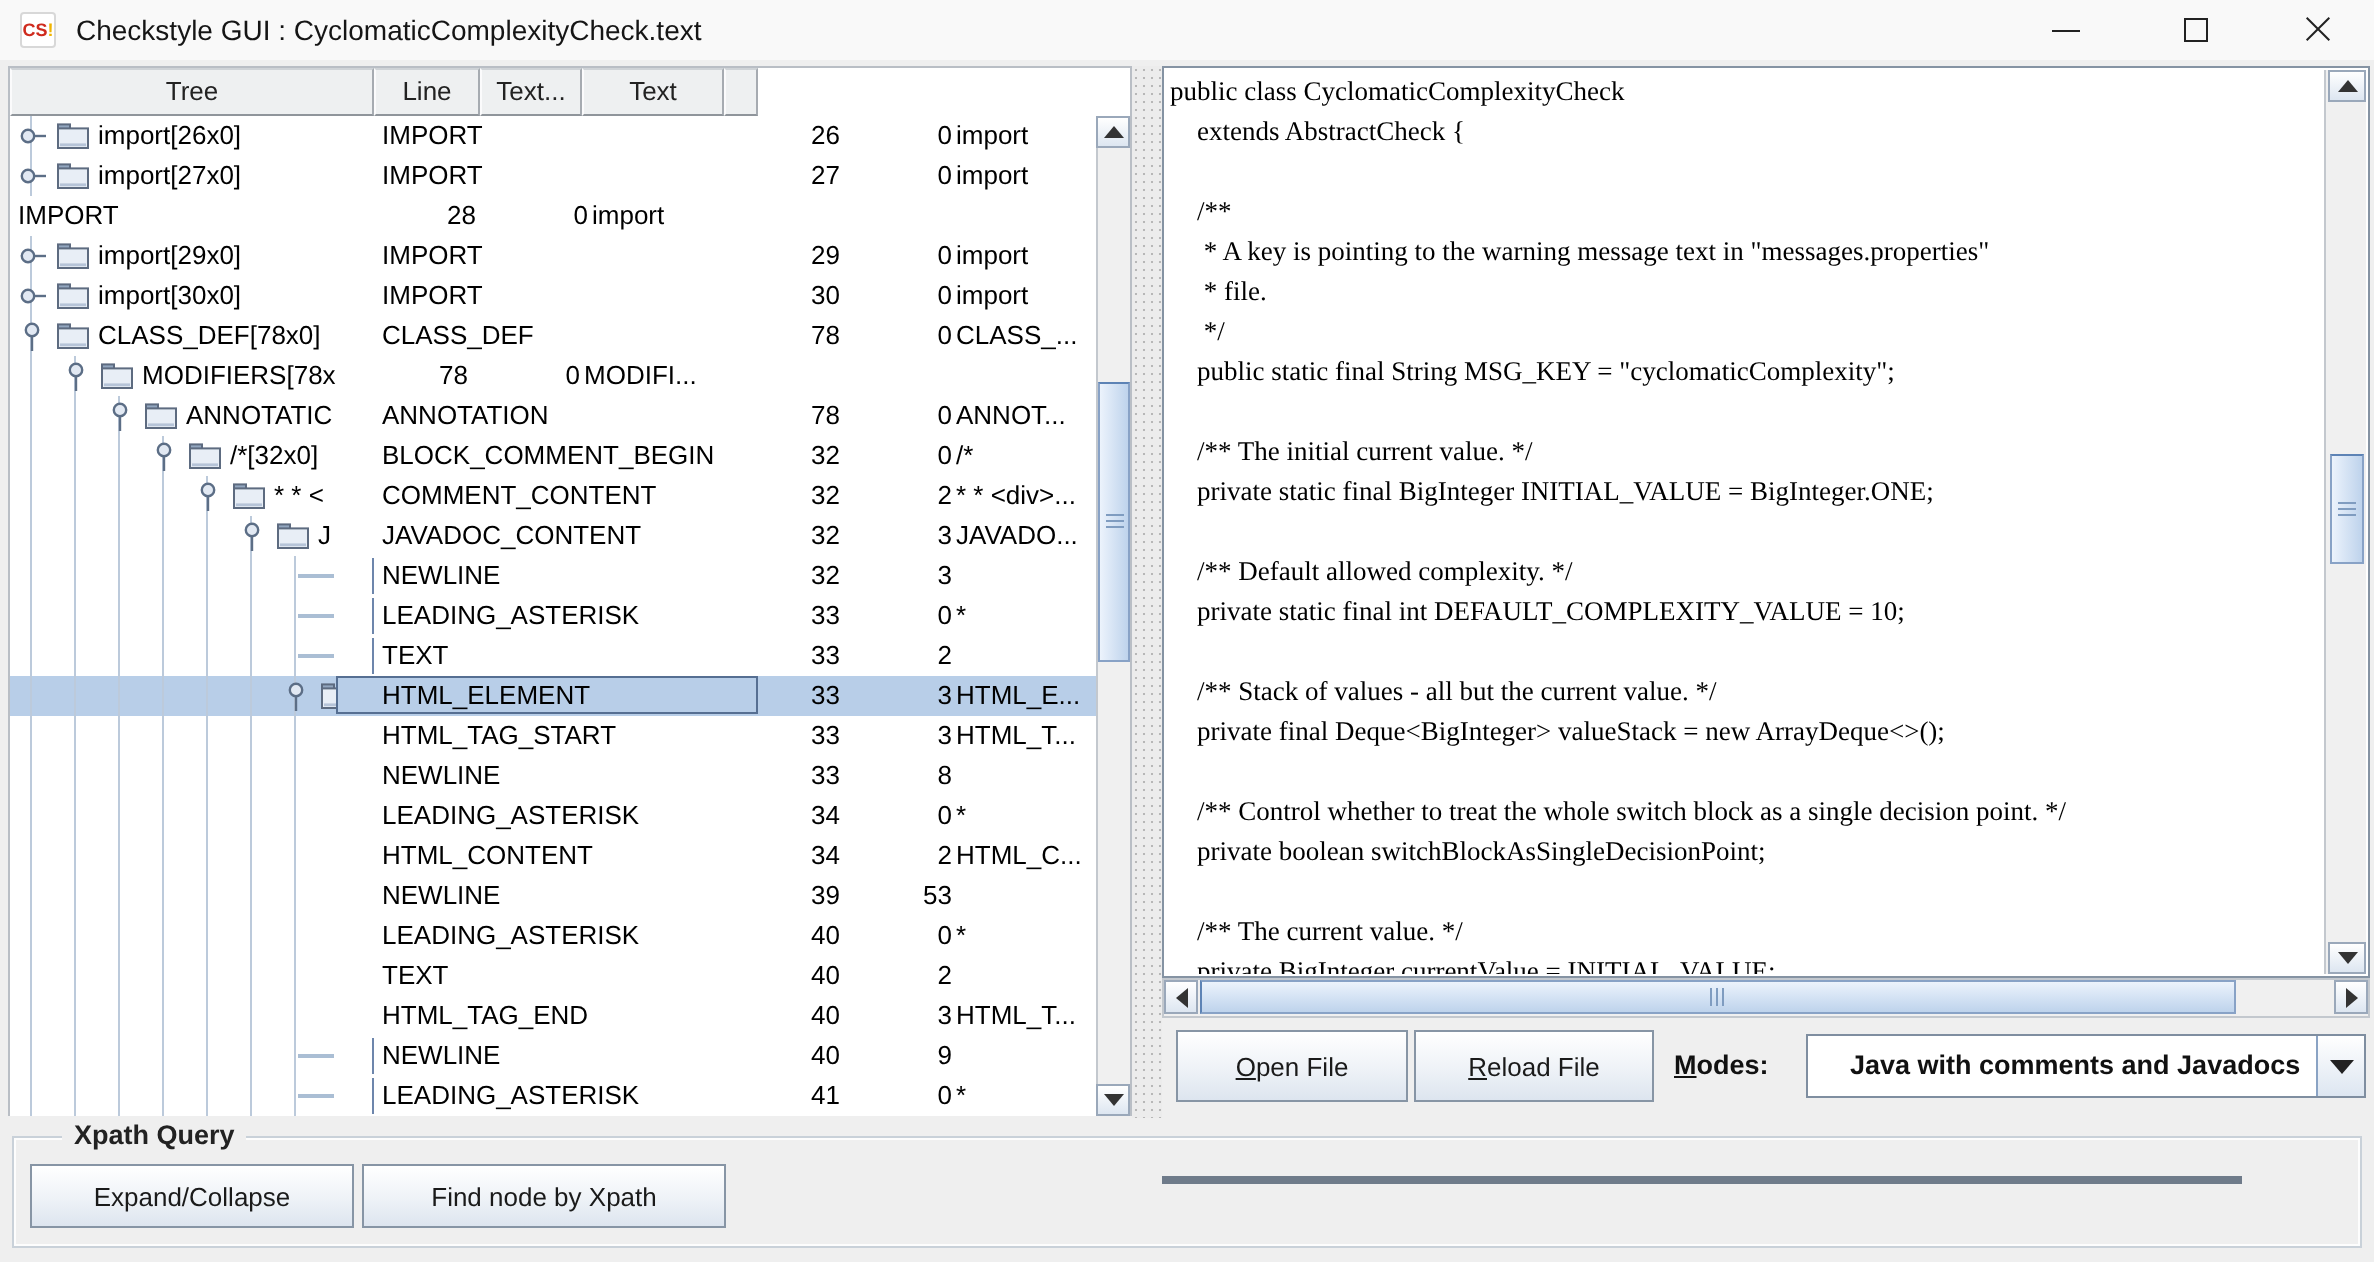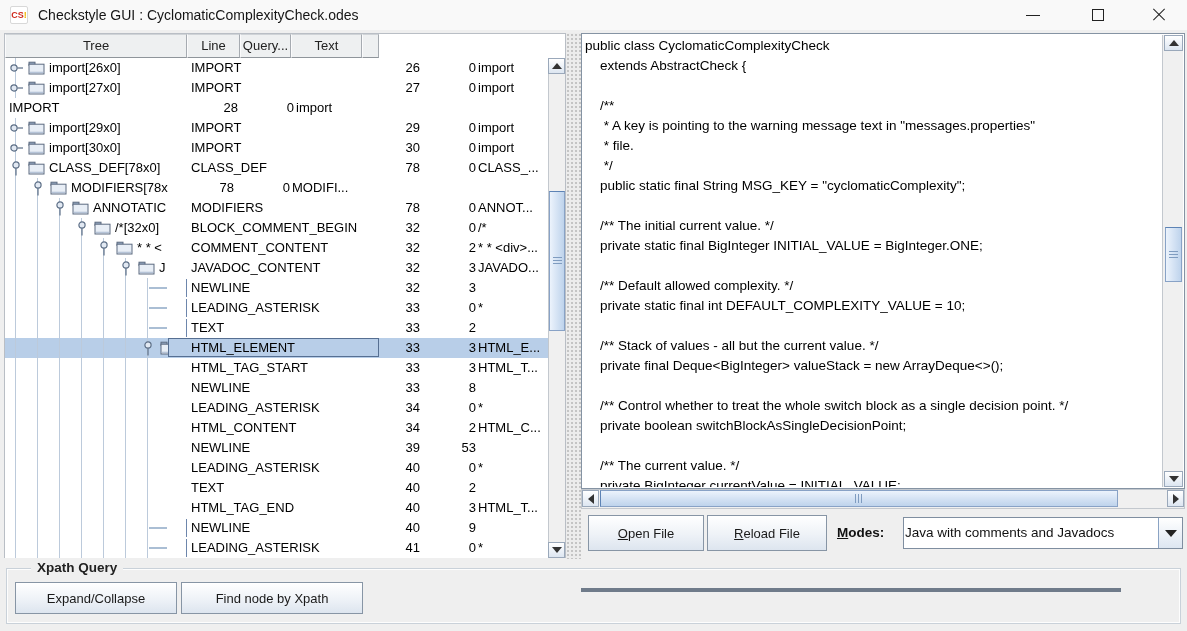--- a/index.html
+++ b/index.html
@@ -68,75 +68,75 @@
   .ltt-vscroll{ left:543px; top:24px; width:17px; height:500px; }
 
   
   .divider{ position:absolute; left:566px; top:33px; width:15px; height:526px; background-color:#ececec;
     background-image:radial-gradient(#b7b7b7 24%, transparent 28%); background-size:4px 4px; }
 
   
   .right-area{ position:absolute; left:581px; top:33px; width:604px; height:526px; }
   .code-wrap{ position:absolute; left:0; top:0; width:604px; height:456px; background:#fff; border:1px solid #8593a3; }
   .code{ position:absolute; left:3px; top:2px; right:23px; bottom:1px; overflow:hidden;
-    font-family:Liberation Sans, sans-serif; font-size:13.5px; line-height:20px; white-space:pre; color:#000; }
+    font-family:Liberation Serif, serif; font-size:13.5px; line-height:20px; white-space:pre; color:#000; }
   .rp-vscroll{ right:1px; top:1px; width:21px; height:452px; background:#f0f0f0; border-left:1px solid #c3c8ce; position:absolute; }
   .rp-hscroll{ position:absolute; left:0; top:456px; width:604px; height:20px; background:#f0f0f0; border:1px solid #c3c8ce; }
   .controls{ position:absolute; left:0; top:476px; width:604px; height:79px; background:#efefef; }
   .dark-strip{ position:absolute; left:0; top:555px; width:540px; height:4px; background:#6f7b8a; }
   .metal-btn{
     background:linear-gradient(#ffffff,#eef2f7 55%,#dde5ef); border:1px solid #8795a5;
     color:#1a1a1a; font-weight:normal; font-size:13px; font-family:"Liberation Sans", sans-serif;
     box-shadow:inset 0 1px 0 #fff; cursor:default;
   }
   .btn-open{ position:absolute; left:7px; top:6px; width:116px; height:36px; }
   .btn-reload{ position:absolute; left:126px; top:6px; width:120px; height:36px; }
   .modes-label{ position:absolute; left:256px; top:16px; font-weight:bold; font-size:13.5px; color:#111; }
   .combo{ position:absolute; left:322px; top:8px; width:280px; height:32px; background:#fff; border:1px solid #7f8ea0; }
-  .combo-value{ position:absolute; left:1px; top:0; line-height:30px; font-weight:normal; font-size:13.5px; white-space:nowrap; }
+  .combo-value{ position:absolute; left:21px; top:0; line-height:30px; font-weight:bold; font-size:13.5px; white-space:nowrap; }
   .combo-btn{ position:absolute; right:0; top:0; width:24px; height:30px; background:linear-gradient(#ffffff,#dde6f1);
     border-left:1px solid #8aa3c4; display:flex; align-items:center; justify-content:center; }
   .combo-btn .tri-dn{ border-left-width:6px; border-right-width:6px; border-top-width:7px; border-top-color:#222; }
 
   
   .xpath-group{ position:absolute; left:6px; top:568px; width:1175px; height:56px;
     border:1px solid #c9d1d9; box-shadow:inset 0 0 0 1px #fdfdfd; }
   .xpath-legend{ position:absolute; left:24px; top:-9px; background:#efefef; padding:0 6px;
     font-weight:bold; font-size:13.5px; color:#222; }
   .btn-expand{ position:absolute; left:8px; top:13px; width:162px; height:32px; }
   .btn-find{ position:absolute; left:174px; top:13px; width:182px; height:32px; }
   u{ text-decoration:underline; }
 </style>
 </head>
 <body>
 
 <div class="window">
 
   <div class="titlebar">
     <div class="app-icon"><span>CS</span><b>!</b></div>
-    <div class="title-text">Checkstyle GUI : CyclomaticComplexityCheck.odes</div>
+    <div class="title-text">Checkstyle GUI : CyclomaticComplexityCheck.text</div>
     <div class="winbtn wb-min">
         <div class="glyph-min"></div>
       </div>
     <div class="winbtn wb-max">
         <div class="glyph-max"></div>
       </div>
     <div class="winbtn wb-close">
         <div class="glyph-close">
           <i></i>
           <i></i>
         </div>
       </div>
   </div>
 
   <div class="tree-table">
     <div class="tt-header" id="tt-header">
         <div class="hc hc-tree">Tree</div>
         <div class="hc hc-line">Line</div>
-        <div class="hc hc-colu">Query...</div>
+        <div class="hc hc-colu">Text...</div>
         <div class="hc hc-text">Text</div>
         <div class="hc hc-stub"></div>
       </div>
     <div class="tt-body" id="tt-body">
         <div class="tr">
           <div class="td td-tree">
             <div class="guide" style="left: 10px;"></div>
             <span class="knob" style="left: 4px;"><svg viewBox="0 0 14 16" class="knob-svg" width="14" height="16">
                 <circle cx="5" cy="8" r="3.1" fill="#e2e9f3" stroke="#5c6e86" stroke-width="1.2"></circle>
                 <line x1="8.3" y1="8" x2="14" y2="8" stroke="#5c6e86" stroke-width="1.2"></line>
@@ -263,21 +263,21 @@
                 <circle cx="7" cy="5" r="3.1" fill="#e2e9f3" stroke="#5c6e86" stroke-width="1.2"></circle>
                 <line x1="7" y1="8.3" x2="7" y2="15.5" stroke="#5c6e86" stroke-width="1.2"></line>
               </svg></span>
             <span class="foldr" style="left: 67px;"><svg viewBox="0 0 17 14" width="17" height="14">
                 <rect x="1" y="1.2" width="6" height="3.2" fill="#93a7c0" stroke="#5d6b80" stroke-width="1"></rect>
                 <rect x="1" y="3.2" width="15" height="9.8" fill="#e8eef6" stroke="#5d6b80" stroke-width="1"></rect>
                 <line x1="2" y1="11.4" x2="15" y2="11.4" stroke="#b6c4d8" stroke-width="1.4"></line>
               </svg></span>
             <span class="tree-label" style="left: 88px;">ANNOTATIC</span>
           </div>
-          <div class="td td-type">MODIFIERS</div>
+          <div class="td td-type">ANNOTATION</div>
           <div class="td td-line">78</div>
           <div class="td td-colu">0</div>
           <div class="td td-text">ANNOT...</div>
         </div>
         <div class="tr">
           <div class="td td-tree">
             <div class="guide" style="left: 10px;"></div>
             <div class="guide" style="left: 32px;"></div>
             <div class="guide" style="left: 54px;"></div>
             <div class="guide" style="left: 76px;"></div>

